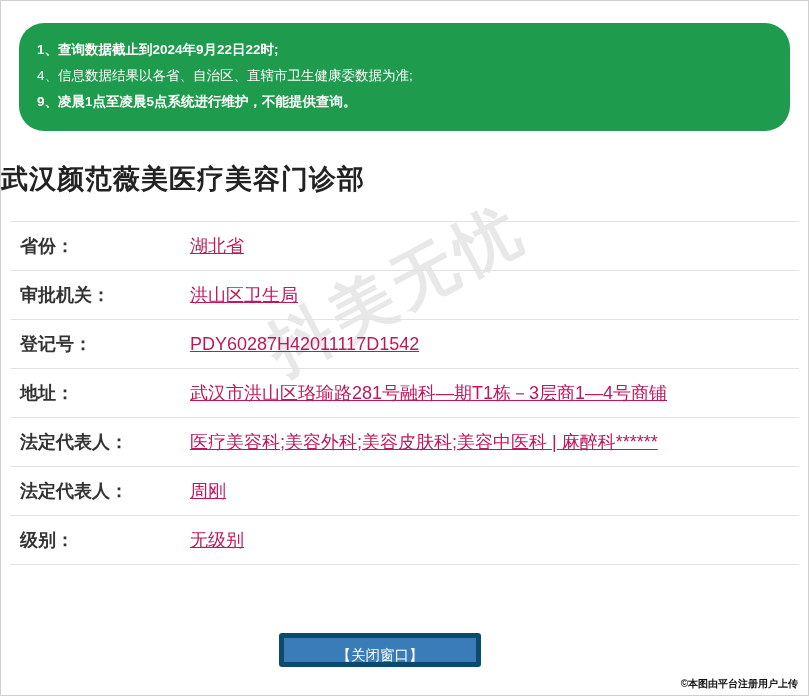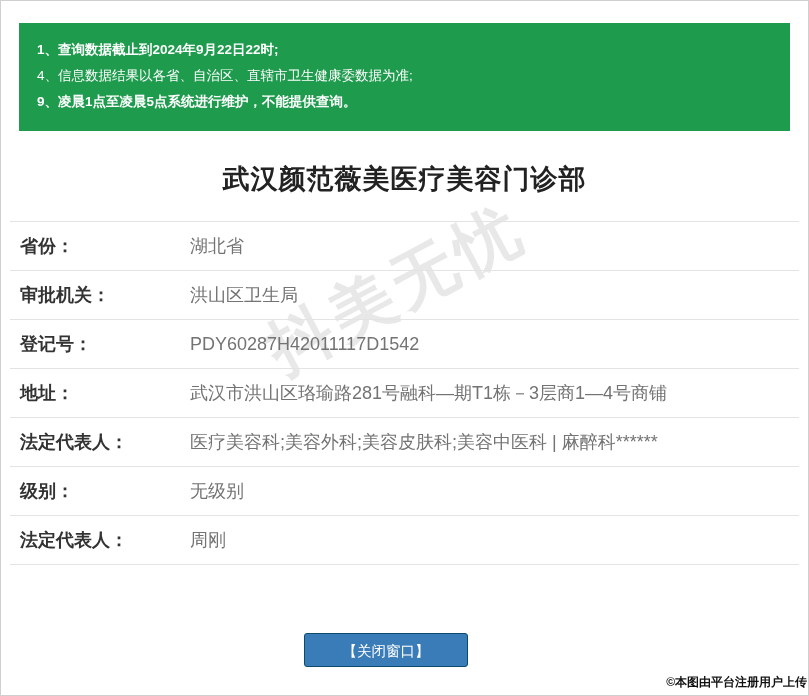--- a/index.html
+++ b/index.html
@@ -25,32 +25,32 @@
     background: #ffffff;
     overflow: hidden;
   }
   
   .notice {
     margin: 22px 18px 0 18px;
     background: #1f9b4e;
     color: #ffffff;
     padding: 14px 18px 16px 18px;
     box-sizing: border-box;
+    border-radius: 25px;
   }
   .notice-line {
     font-size: 13.5px;
     line-height: 26px;
     white-space: nowrap;
   }
   .notice-line .em {
     font-weight: bold;
   }
   
   .title {
-    text-align: center;
     font-size: 27px;
     font-weight: bold;
     color: #222222;
     letter-spacing: 1px;
     margin: 30px 0 24px 0;
   }
   
   .table {
     width: 789px;
     margin: 0 auto;
@@ -71,22 +71,23 @@
     background: transparent;
   }
   .table td.label {
     width: 160px;
     padding-left: 10px;
     color: #333333;
     font-weight: bold;
     white-space: nowrap;
   }
   .table td.value {
-    color: #737373;
+    color: #be185d;
     padding-left: 10px;
+    text-decoration: underline;
   }
   
   .watermark {
     position: absolute;
     left: 255px;
     top: 245px;
     font-size: 64px;
     font-weight: bold;
     color: rgba(150, 150, 150, 0.22);
     transform: rotate(-28deg);
@@ -99,39 +100,39 @@
   
   .footer {
     position: absolute;
     left: 0;
     bottom: 0;
     width: 100%;
     height: 72px;
   }
   .close-btn {
     position: absolute;
-    left: 303px;
+    left: 278px;
     top: 10px;
-    width: 164px;
+    width: 202px;
     height: 34px;
     background: #3a7cb8;
-    border: 1px solid #0c4a6e;
+    border: 5px solid #0c4a6e;
     border-radius: 3px;
     color: #ffffff;
     font-size: 14.5px;
     line-height: 34px;
     text-align: center;
     cursor: pointer;
     box-sizing: border-box;
   }
   .upload-note {
     position: absolute;
-    right: 1px;
+    right: 10px;
     bottom: 4px;
-    font-size: 12px;
+    font-size: 10px;
     color: #111111;
     font-weight: bold;
     white-space: nowrap;
   }
 </style>
 </head>
 <body>
 
 <div class="page">
 
@@ -167,26 +168,26 @@
       </tr>
       <tr>
         <td class="label">地址：</td>
         <td class="value">武汉市洪山区珞瑜路281号融科—期T1栋－3层商1—4号商铺</td>
       </tr>
       <tr>
         <td class="label">法定代表人：</td>
         <td class="value">医疗美容科;美容外科;美容皮肤科;美容中医科 | 麻醉科******</td>
       </tr>
       <tr>
+        <td class="label">法定代表人：</td>
+        <td class="value">周刚</td>
+      </tr>
+      <tr>
         <td class="label">级别：</td>
         <td class="value">无级别</td>
-      </tr>
-      <tr>
-        <td class="label">法定代表人：</td>
-        <td class="value">周刚</td>
       </tr>
     </tbody>
   </table>
 
   <div class="footer">
     <div class="close-btn">【关闭窗口】</div>
     <div class="upload-note">©本图由平台注册用户上传</div>
   </div>
 
 </div>

